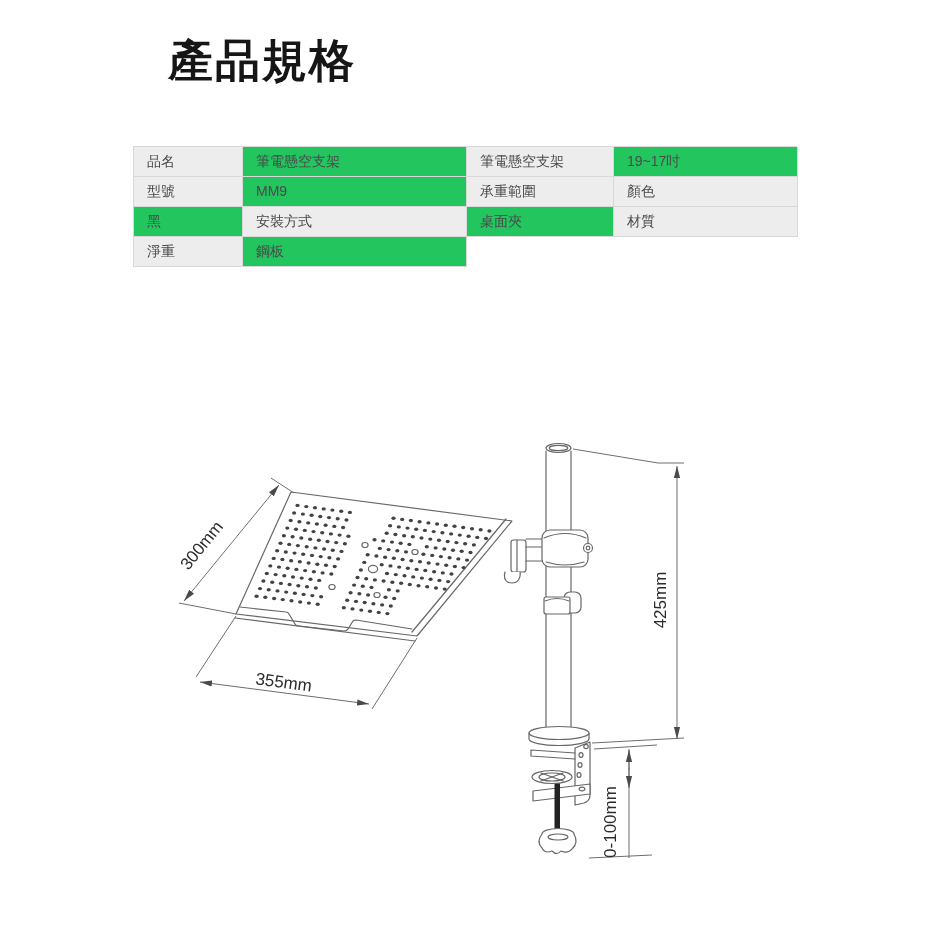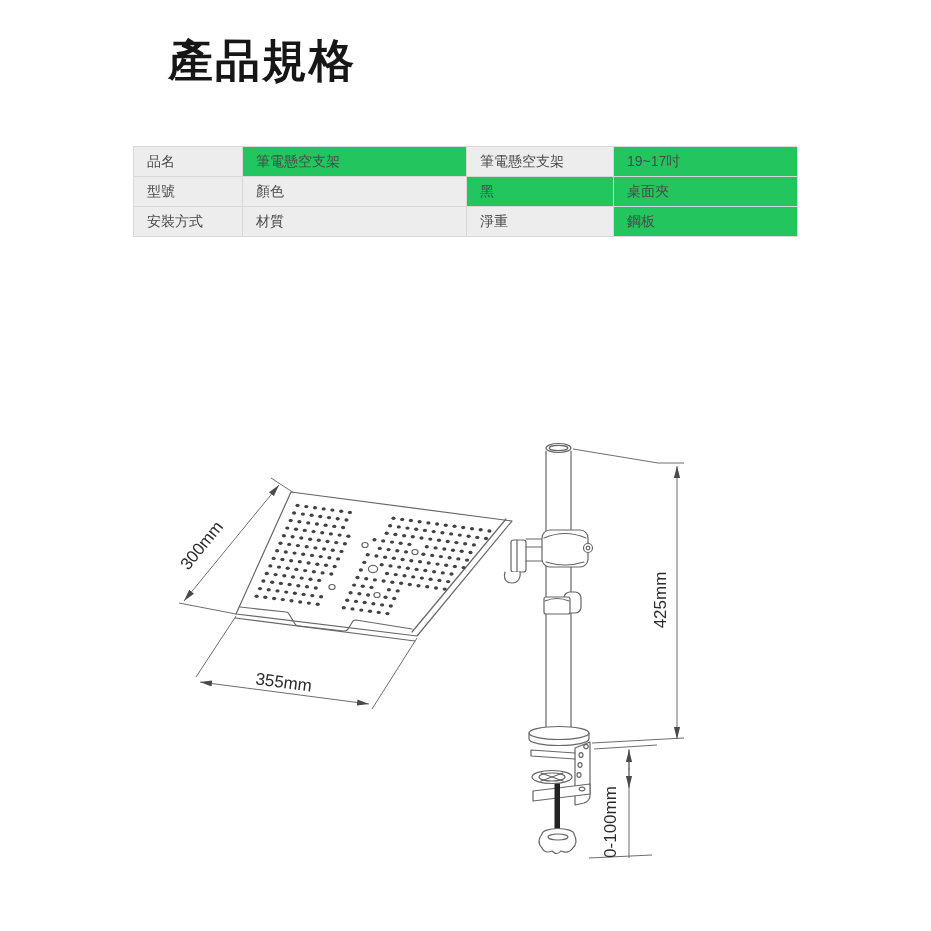--- a/index.html
+++ b/index.html
@@ -55,25 +55,27 @@
 
 <h1 class="page-title">產品規格</h1>
 
 <div class="spec-table">
   <div class="cell label">品名</div>
   <div class="cell">筆電懸空支架</div>
   <div class="cell label">筆電懸空支架</div>
   <div class="cell">19~17吋</div>
 
   <div class="cell label">型號</div>
+  <div class="cell">MM9</div>
+  <div class="cell label">承重範圍</div>
 
   <div class="cell label">顏色</div>
   <div class="cell">黑</div>
+  <div class="cell label">安裝方式</div>
   <div class="cell">桌面夾</div>
-  <div class="cell label">安裝方式</div>
 
   <div class="cell label">材質</div>
   <div class="cell label">淨重</div>
   <div class="cell">鋼板</div>
 </div>
 
 <div class="diagram-wrap">
 <svg id="diagram-svg" width="931" height="931" viewBox="0 0 931 931">
   <defs>
     <marker id="ah" markerUnits="userSpaceOnUse" markerWidth="13" markerHeight="8" refX="12" refY="3.5" orient="auto-start-reverse">

